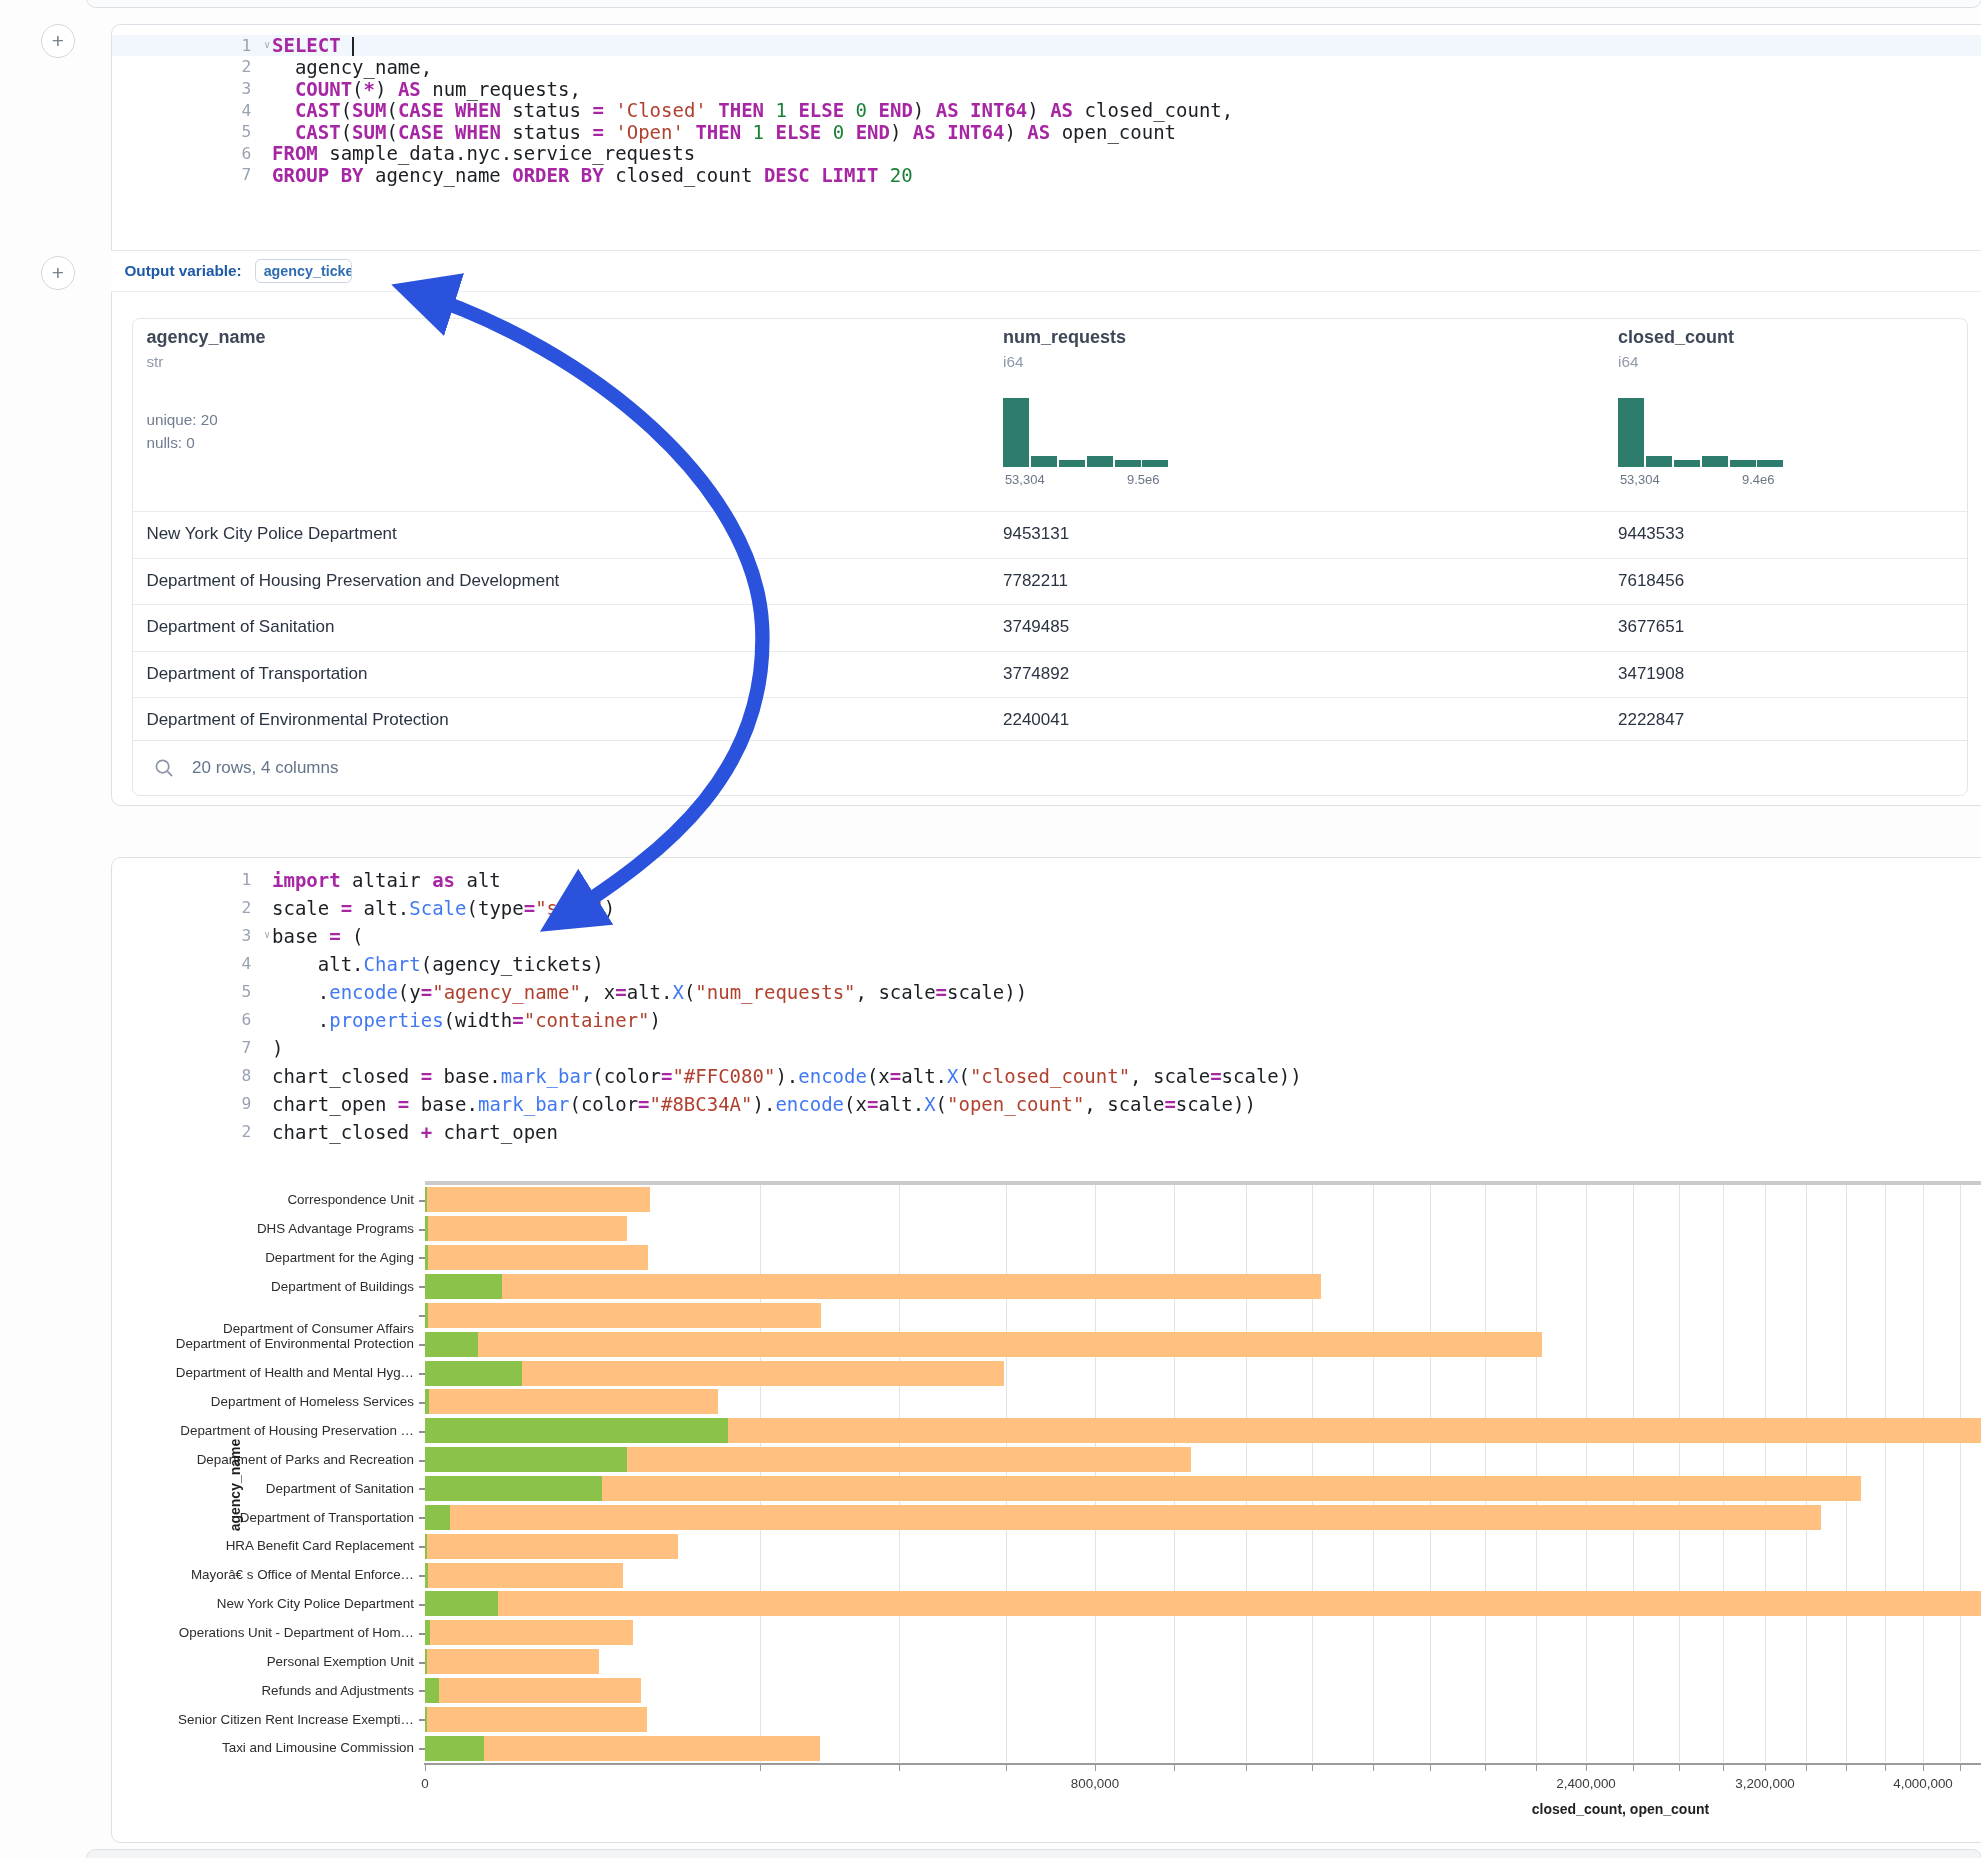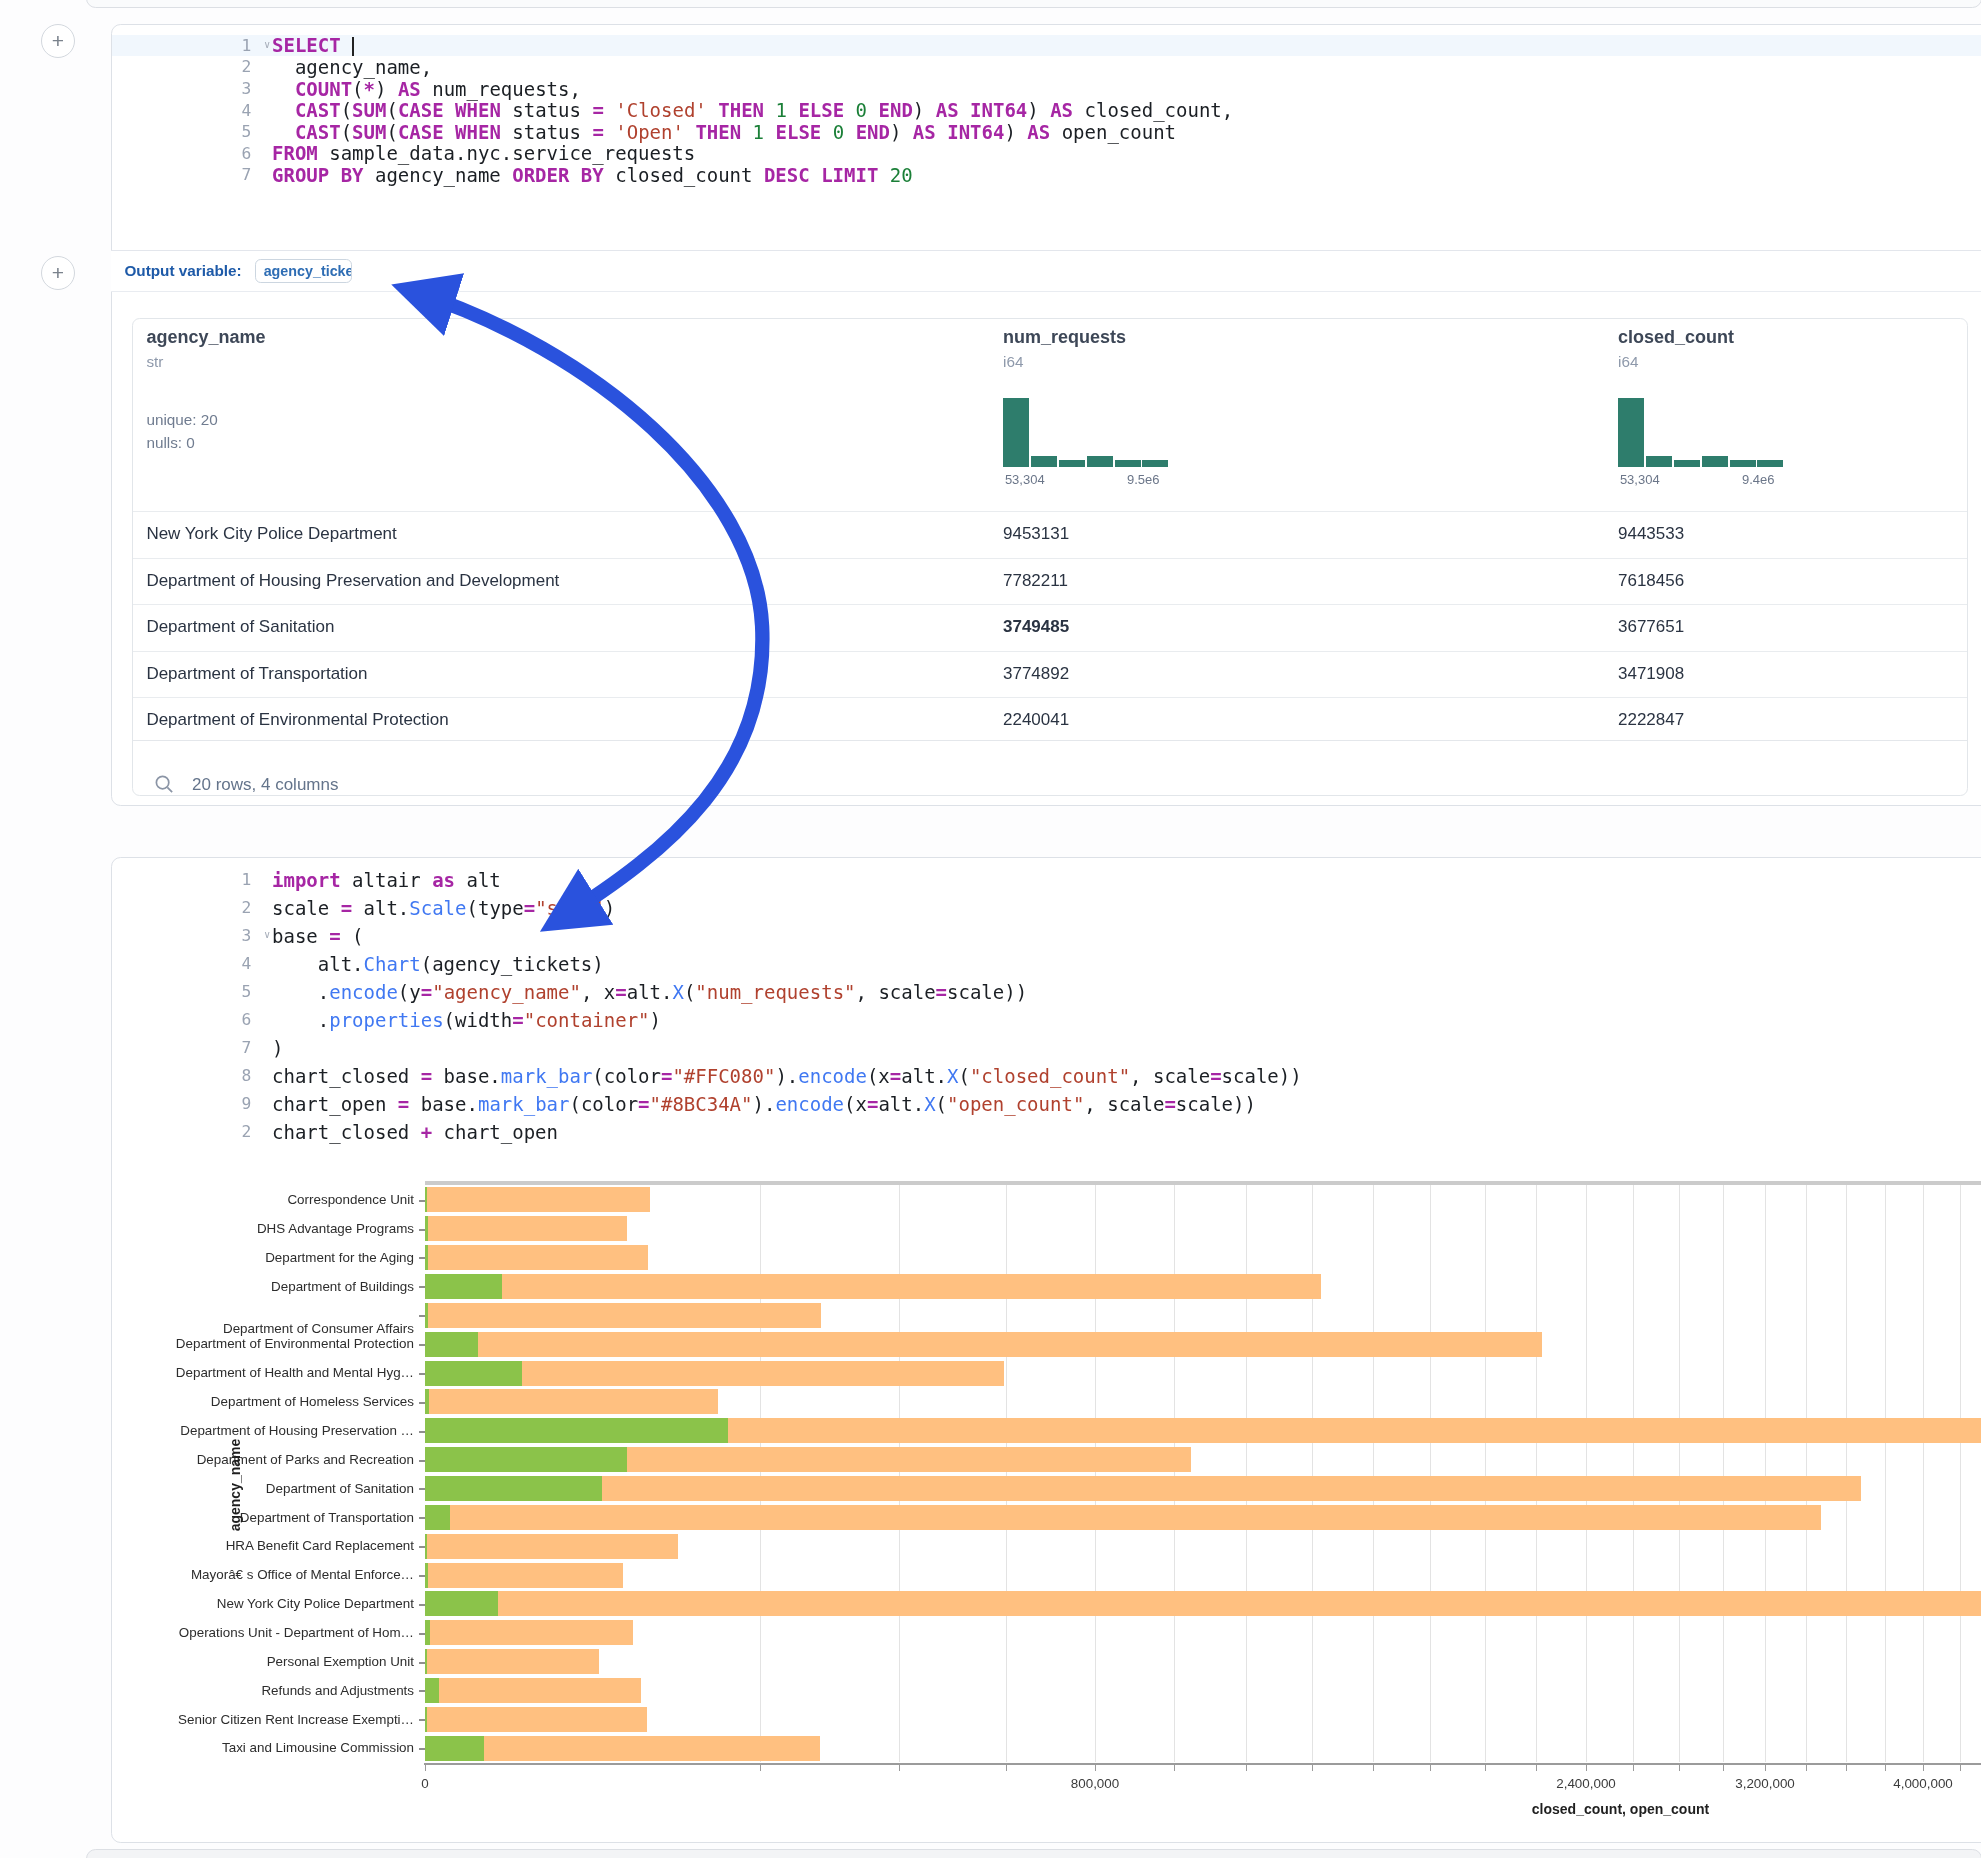--- a/index.html
+++ b/index.html
@@ -38,21 +38,21 @@
   .colhead{position:absolute;top:0;height:192px;}
   .colhead .nm{font-size:18px;font-weight:bold;color:#3d4757;margin-top:7.6px;}
   .colhead .tp{font-size:15.3px;color:#8e99ab;margin-top:5.7px;}
   .colhead .st{font-size:15.3px;color:#707c90;margin-top:4.8px;}
   .hist{position:absolute;top:79px;height:69px;display:flex;align-items:flex-end;gap:1.9px;}
   .hist div{width:26px;background:#2e7d6c;}
   .histlab{position:absolute;top:153px;font-size:13px;color:#6b7689;}
   .trow{position:absolute;left:0;width:100%;height:46px;border-top:1px solid #e9ecef;box-sizing:border-box;}
   .trow span{position:absolute;top:12.4px;font-size:17px;color:#2a3342;white-space:nowrap;}
   #tfoot{position:absolute;left:0;bottom:0;width:100%;height:54px;border-top:1px solid #e4e7eb;
-         display:flex;align-items:flex-end;color:#64748b;font-size:17px;}
+         display:flex;align-items:center;color:#64748b;font-size:17px;}
   #tfoot svg{margin-left:21px;margin-right:17px;}
   
   .grid{position:absolute;width:1px;background:#e3e3e3;}
   .bar{position:absolute;height:25px;}
   .ylab{position:absolute;width:271px;text-align:right;font-size:13.4px;color:#2d2d2d;white-space:nowrap;
         overflow:hidden;}
   .ytick{position:absolute;width:5.7px;height:1.9px;background:#8f8f8f;}
   .xtick{position:absolute;width:1px;height:5.7px;background:#9b9b9b;}
   .xlab{position:absolute;font-size:13.4px;color:#3c3c3c;transform:translateX(-50%);white-space:nowrap;}
   .axis-title{font-weight:bold;color:#1f1f1f;font-size:14px;position:absolute;}
@@ -130,21 +130,21 @@
           <span style="left: 870px;">9453131</span>
           <span style="left: 1485px;">9443533</span>
         </div>
         <div class="trow" style="top: 239px;">
           <span style="left: 13.4px;">Department of Housing Preservation and Development</span>
           <span style="left: 870px;">7782211</span>
           <span style="left: 1485px;">7618456</span>
         </div>
         <div class="trow" style="top: 285px;">
           <span style="left: 13.4px;">Department of Sanitation</span>
-          <span style="left: 870px; font-weight: bold;">3749485</span>
+          <span style="left: 870px;">3749485</span>
           <span style="left: 1485px;">3677651</span>
         </div>
         <div class="trow" style="top: 332px;">
           <span style="left: 13.4px;">Department of Transportation</span>
           <span style="left: 870px;">3774892</span>
           <span style="left: 1485px;">3471908</span>
         </div>
         <div class="trow" style="top: 378px;">
           <span style="left: 13.4px;">Department of Environmental Protection</span>
           <span style="left: 870px;">2240041</span>

